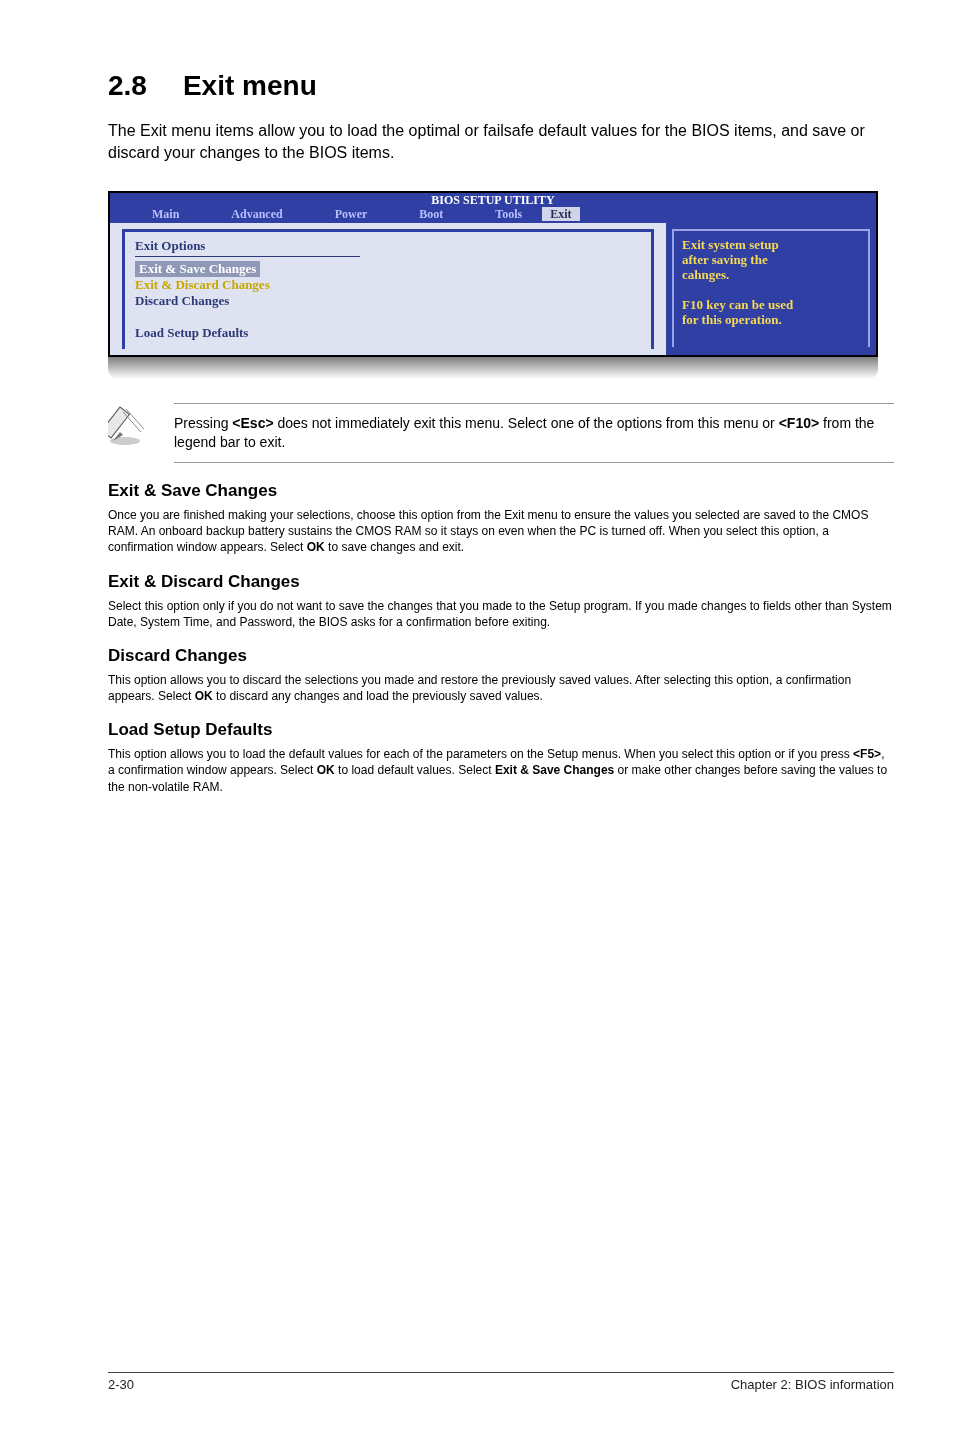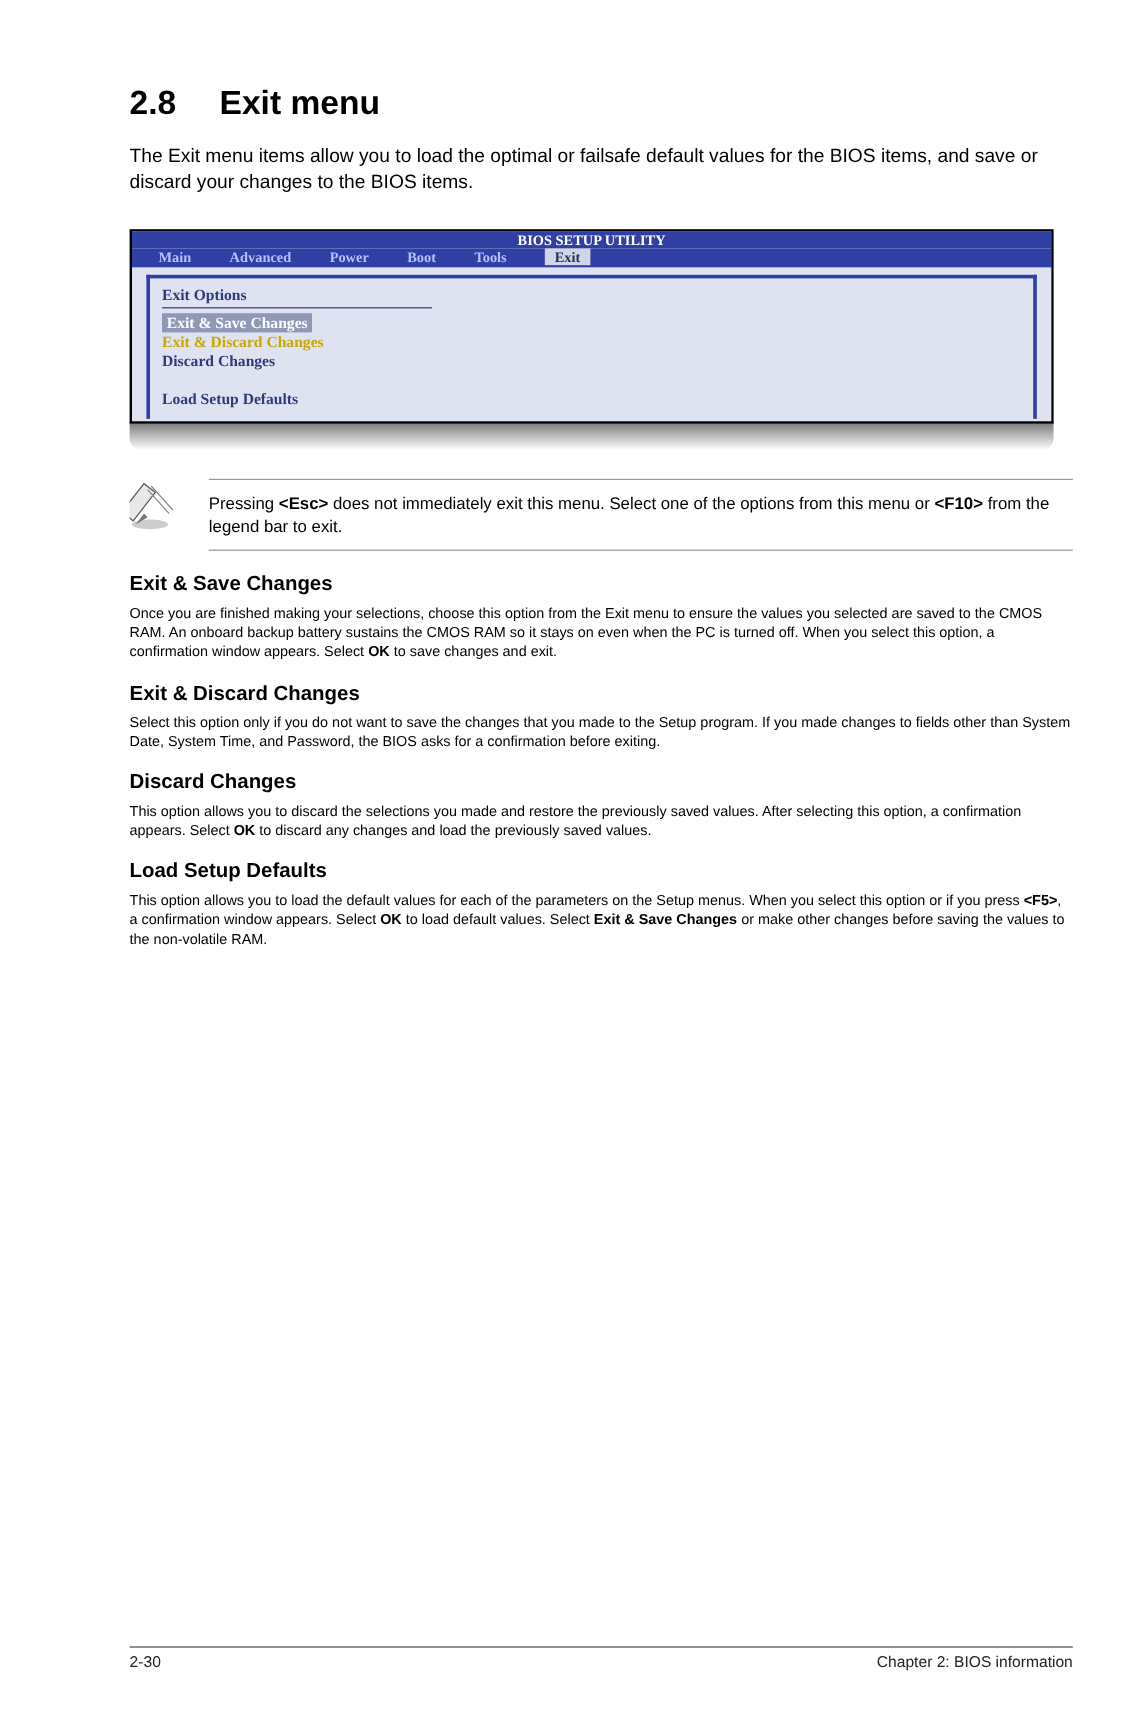--- a/index.html
+++ b/index.html
@@ -41,27 +41,27 @@
     font-size: 12px;
   }
   .bios-menubar {
     background: #2f3fa3;
     color: #b9bfff;
     display: flex;
     padding: 0 0 2px 0;
     line-height: 14px;
     font-size: 12px;
   }
-  .bios-menubar span { padding: 0 16px; }
+  .bios-menubar span { padding: 0 16px; margin-left: 20px; }
   .bios-menubar span:first-child { padding-left: 22px; }
   .bios-menubar .active {
     background: #d0d5e8;
     color: #2b2e5a;
     padding: 0 8px;
-    margin-left: 16px;
+    margin-left: 4px;
   }
 
   .bios-body {
     display: flex;
     position: relative;
   }
   .bios-left {
     flex: 1;
     background: #dfe3f1;
     padding: 6px 12px 2px 12px;
@@ -184,20 +184,30 @@
         <div class="inner">
           <div class="exit-title">Exit Options</div>
           <hr class="exit-title-rule">
           <div class="exit-item"><span class="selected-item">Exit &amp; Save Changes</span></div>
           <div class="exit-item yellow-item">Exit &amp; Discard Changes</div>
           <div class="exit-item blue-item">Discard Changes</div>
           <div class="exit-item">&nbsp;</div>
           <div class="exit-item blue-item">Load Setup Defaults</div>
         </div>
       </div>
+      <div class="bios-right">
+        <div class="inner">
+          <div class="help-line">Exit system setup</div>
+          <div class="help-line">after saving the</div>
+          <div class="help-line">cahnges.</div>
+          <div class="help-line">&nbsp;</div>
+          <div class="help-line">F10 key can be used</div>
+          <div class="help-line">for this operation.</div>
+        </div>
+      </div>
     </div>
   </div>
   <div class="bios-shadow"></div>
 
   <div class="note-wrap">
     <div class="note-icon">
       <svg viewBox="0 0 46 46" width="46" height="46">
         <ellipse cx="17" cy="40" rx="15" ry="4" fill="#ccc"></ellipse>
         <polygon points="5,40 12,31 15,34" fill="#777"></polygon>
         <rect x="12" y="6" width="12" height="30" transform="rotate(38 12 6)" fill="#e8e8e8" stroke="#555" stroke-width="1"></rect>

